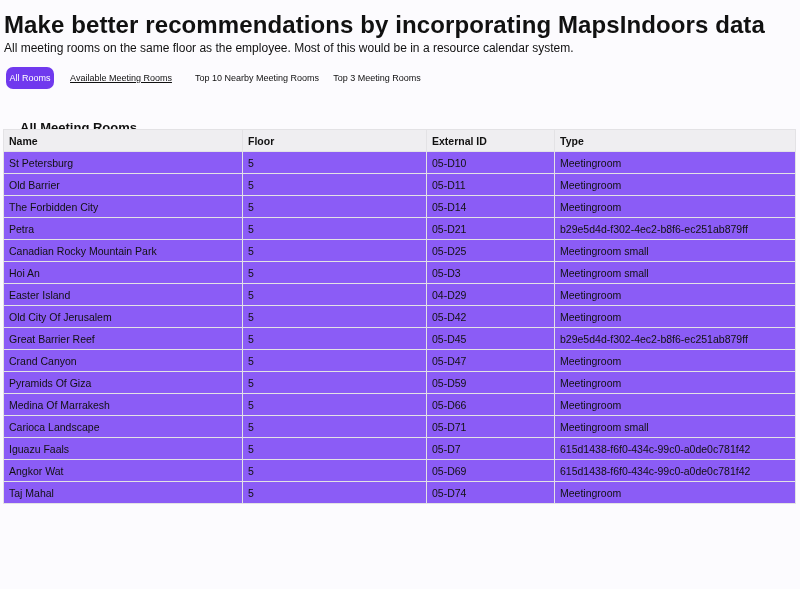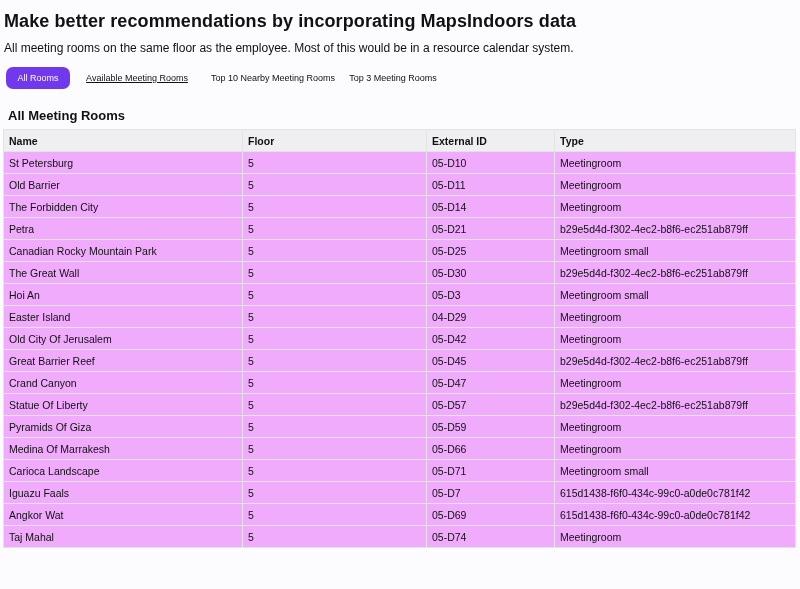--- a/index.html
+++ b/index.html
@@ -12,21 +12,21 @@
     }
     body {
       font-family: "Liberation Sans", sans-serif;
       color: #111;
       position: relative;
     }
     .page {
       padding: 0 4px;
     }
     h1 {
-      font-size: 18px;
+      font-size: 24px;
       font-weight: bold;
       margin: 0;
       position: absolute;
       top: 11px;
       left: 4px;
       letter-spacing: 0.1px;
     }
     .subtitle {
       position: absolute;
       top: 41px;
@@ -49,43 +49,43 @@
       background: transparent;
       color: #111;
       padding: 0 16px;
       border-radius: 7px;
       cursor: pointer;
       margin-right: 4px;
     }
     .tab.active {
       background: #7039ee;
       color: #fff;
-      width: 64px;
+      width: 48px;
       padding: 0;
       margin-right: 5px;
     }
     .tab.t2 { width: 124px; padding: 0; margin-right: 10px; text-decoration: underline; }
     .tab.t3 { width: 128px; padding: 0; margin-right: 5px; }
     .tab.t4 { width: 102px; padding: 0; }
     h2 {
       position: absolute;
       top: 104px;
       left: 4px;
       font-size: 13px;
       font-weight: bold;
-      margin: 4px;
+      margin: 16px;
     }
     table {
       position: absolute;
       top: 129px;
       left: 3px;
       width: 793px;
       border-collapse: collapse;
       font-size: 10.5px;
-      background: #f0abfc;
+      background: #8b5cf6;
     }
     th, td {
       border: 1px solid #e3e2e5;
       text-align: left;
       padding: 0 5px;
       height: 21px;
       white-space: nowrap;
     }
     th {
       background: #efeef1;
@@ -153,26 +153,20 @@
           <td>05-D21</td>
           <td>b29e5d4d-f302-4ec2-b8f6-ec251ab879ff</td>
         </tr>
         <tr>
           <td>Canadian Rocky Mountain Park</td>
           <td>5</td>
           <td>05-D25</td>
           <td>Meetingroom small</td>
         </tr>
         <tr>
-          <td>The Great Wall</td>
-          <td>5</td>
-          <td>05-D30</td>
-          <td>b29e5d4d-f302-4ec2-b8f6-ec251ab879ff</td>
-        </tr>
-        <tr>
           <td>Hoi An</td>
           <td>5</td>
           <td>05-D3</td>
           <td>Meetingroom small</td>
         </tr>
         <tr>
           <td>Easter Island</td>
           <td>5</td>
           <td>04-D29</td>
           <td>Meetingroom</td>
@@ -187,26 +181,20 @@
           <td>Great Barrier Reef</td>
           <td>5</td>
           <td>05-D45</td>
           <td>b29e5d4d-f302-4ec2-b8f6-ec251ab879ff</td>
         </tr>
         <tr>
           <td>Crand Canyon</td>
           <td>5</td>
           <td>05-D47</td>
           <td>Meetingroom</td>
-        </tr>
-        <tr>
-          <td>Statue Of Liberty</td>
-          <td>5</td>
-          <td>05-D57</td>
-          <td>b29e5d4d-f302-4ec2-b8f6-ec251ab879ff</td>
         </tr>
         <tr>
           <td>Pyramids Of Giza</td>
           <td>5</td>
           <td>05-D59</td>
           <td>Meetingroom</td>
         </tr>
         <tr>
           <td>Medina Of Marrakesh</td>
           <td>5</td>

